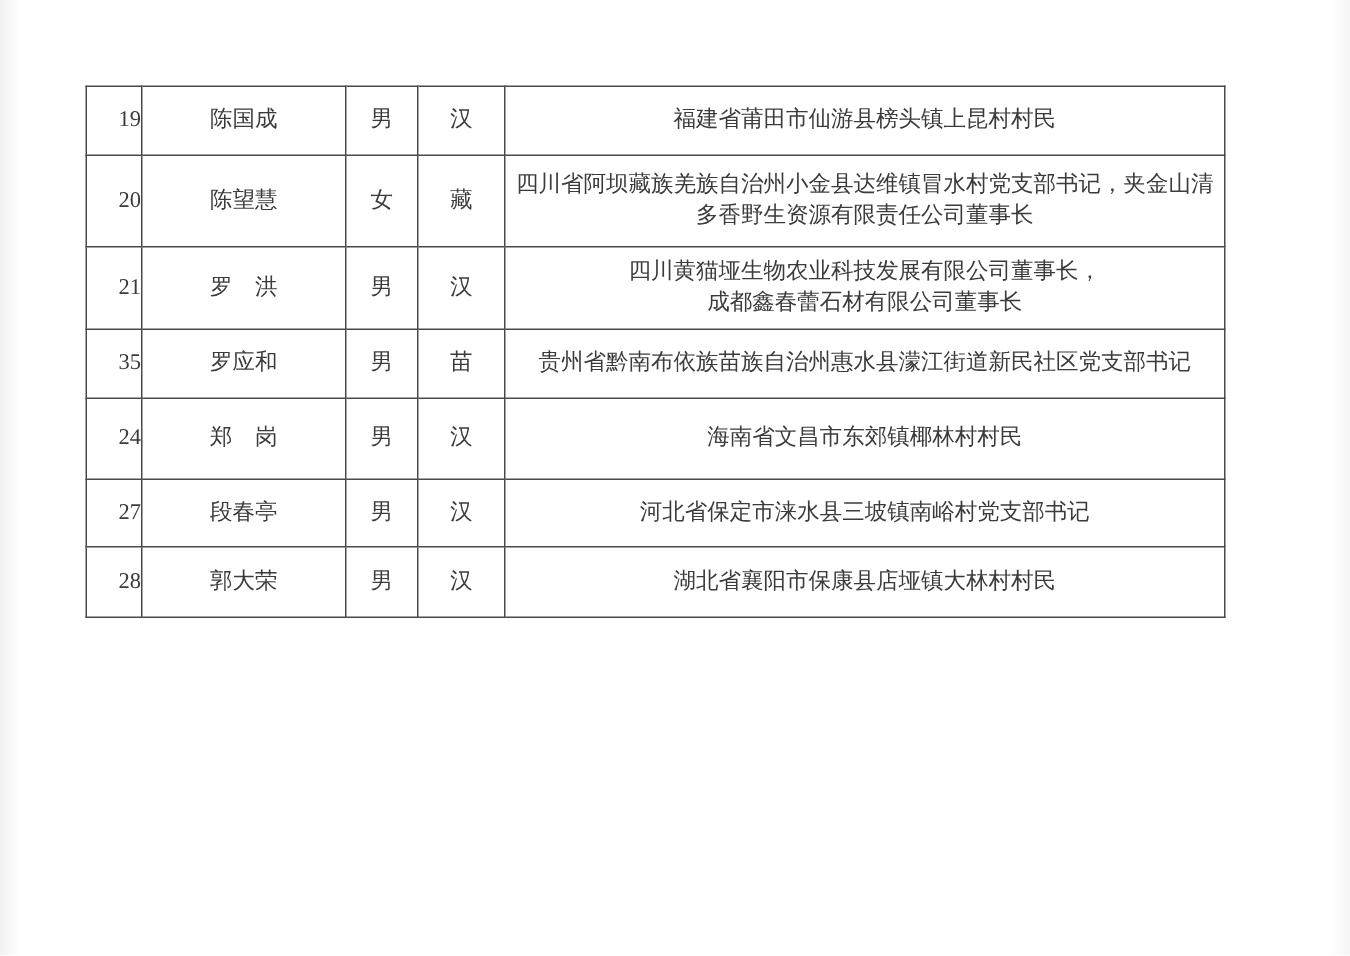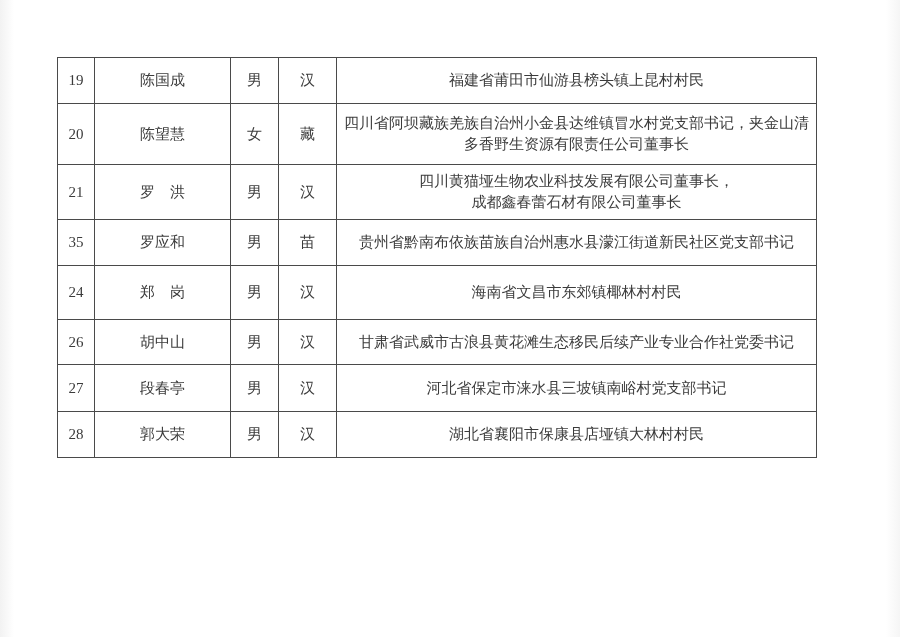--- a/index.html
+++ b/index.html
@@ -28,21 +28,21 @@
   }
   table.people td {
     border: 1px solid #4a4a4a;
     font-size: 15px;
     line-height: 21px;
     vertical-align: middle;
     padding: 2px 0;
     overflow: hidden;
   }
   td.c-no, td.c-name, td.c-gender, td.c-ethnicity { text-align: center; }
-  td.c-no { font-size: 14px; }
+  td.c-no { font-size: 14px; text-align: right; }
   td.c-desc {
     text-align: center;
     padding-left: 8px;
     padding-right: 3px;
     white-space: pre-line;
   }
   tr:nth-child(1)  { height: 46px; }
   tr:nth-child(2)  { height: 61px; }
   tr:nth-child(3)  { height: 55px; }
   tr:nth-child(4)  { height: 46px; }
@@ -107,27 +107,20 @@
         <td class="c-desc">贵州省黔南布依族苗族自治州惠水县濛江街道新民社区党支部书记</td>
       </tr>
       <tr>
         <td class="c-no">24</td>
         <td class="c-name">郑　岗</td>
         <td class="c-gender">男</td>
         <td class="c-ethnicity">汉</td>
         <td class="c-desc">海南省文昌市东郊镇椰林村村民</td>
       </tr>
       <tr>
-        <td class="c-no">26</td>
-        <td class="c-name">胡中山</td>
-        <td class="c-gender">男</td>
-        <td class="c-ethnicity">汉</td>
-        <td class="c-desc">甘肃省武威市古浪县黄花滩生态移民后续产业专业合作社党委书记</td>
-      </tr>
-      <tr>
         <td class="c-no">27</td>
         <td class="c-name">段春亭</td>
         <td class="c-gender">男</td>
         <td class="c-ethnicity">汉</td>
         <td class="c-desc">河北省保定市涞水县三坡镇南峪村党支部书记</td>
       </tr>
       <tr>
         <td class="c-no">28</td>
         <td class="c-name">郭大荣</td>
         <td class="c-gender">男</td>

